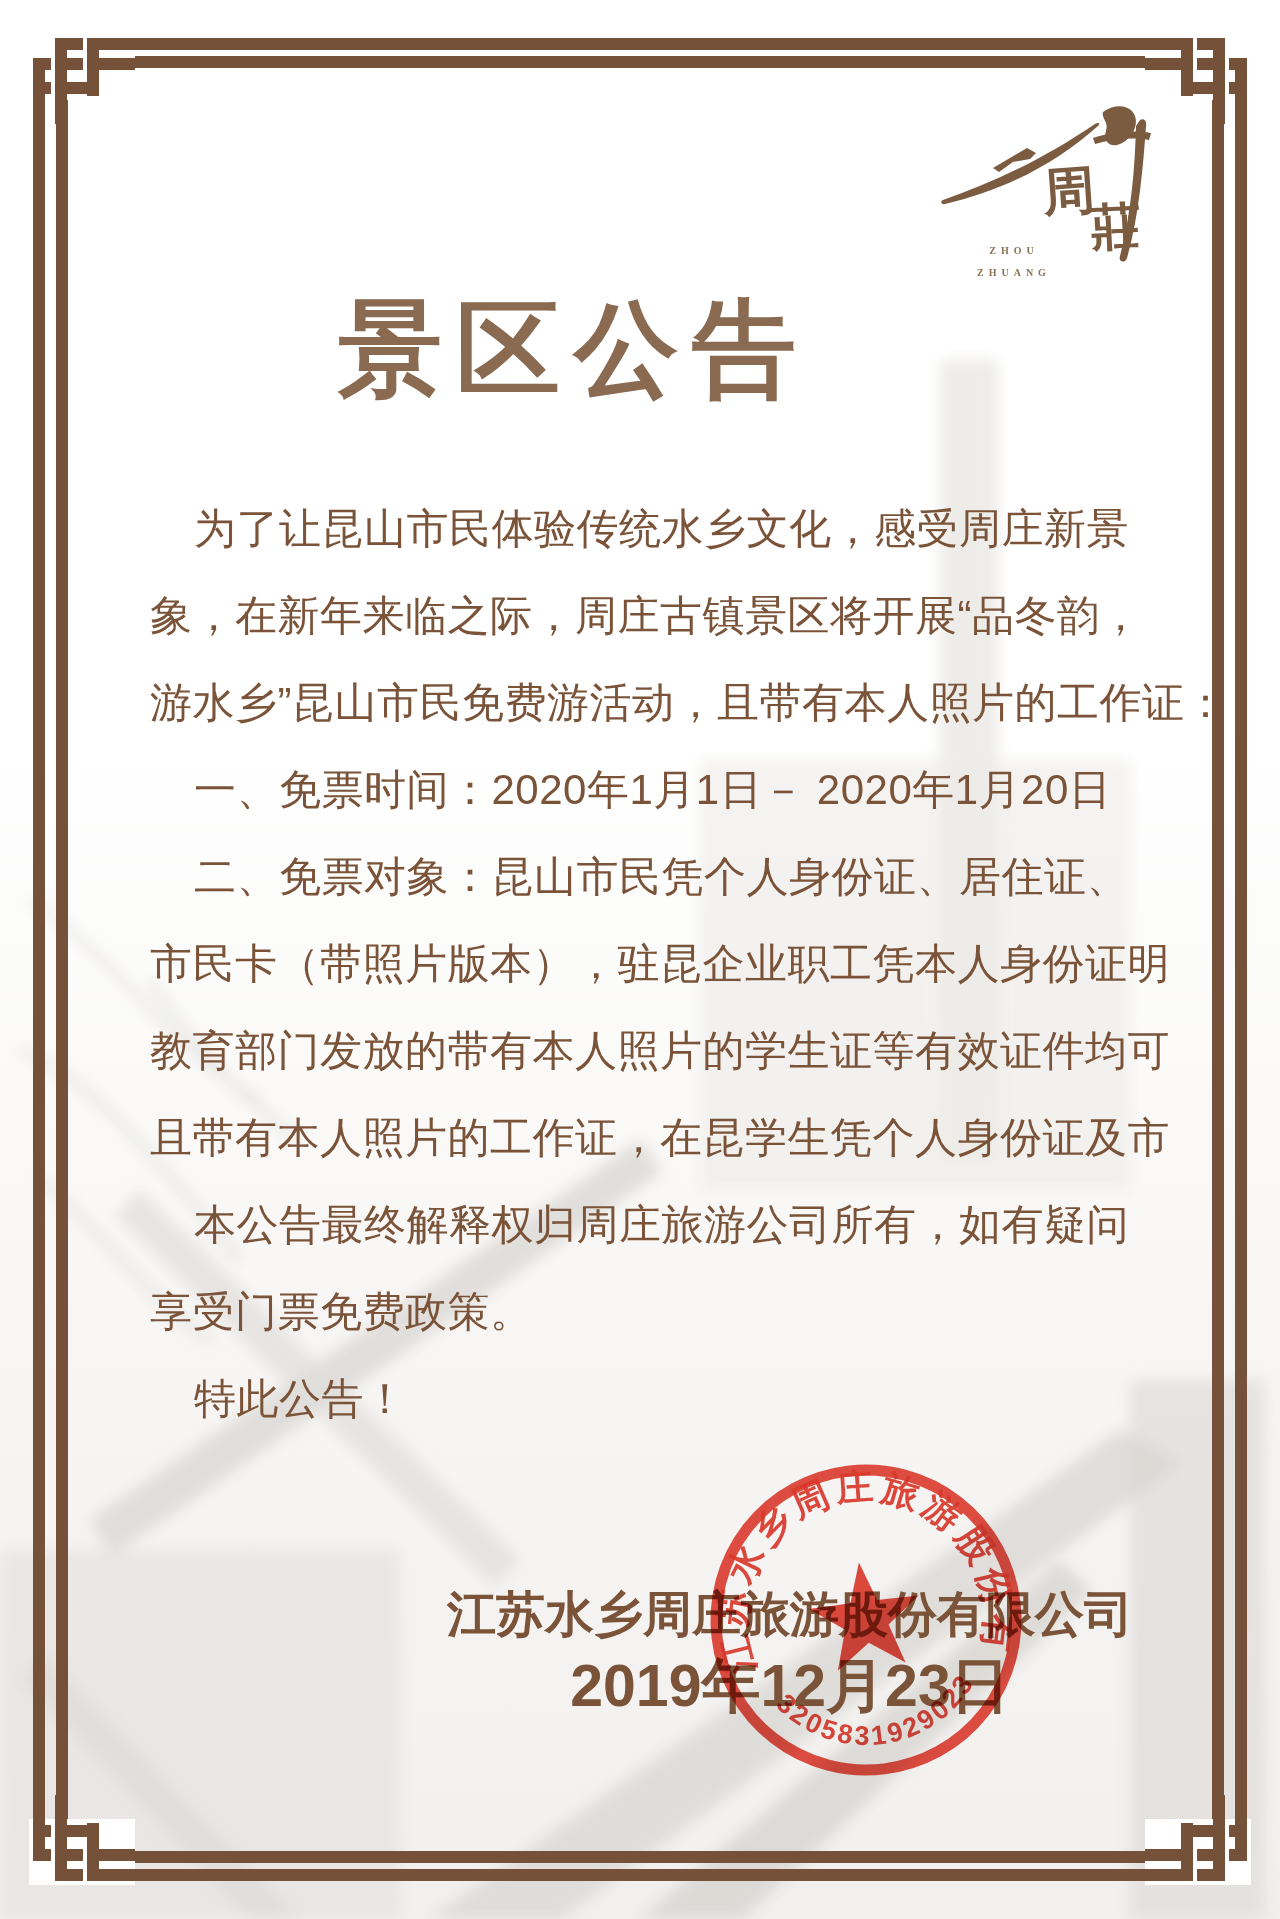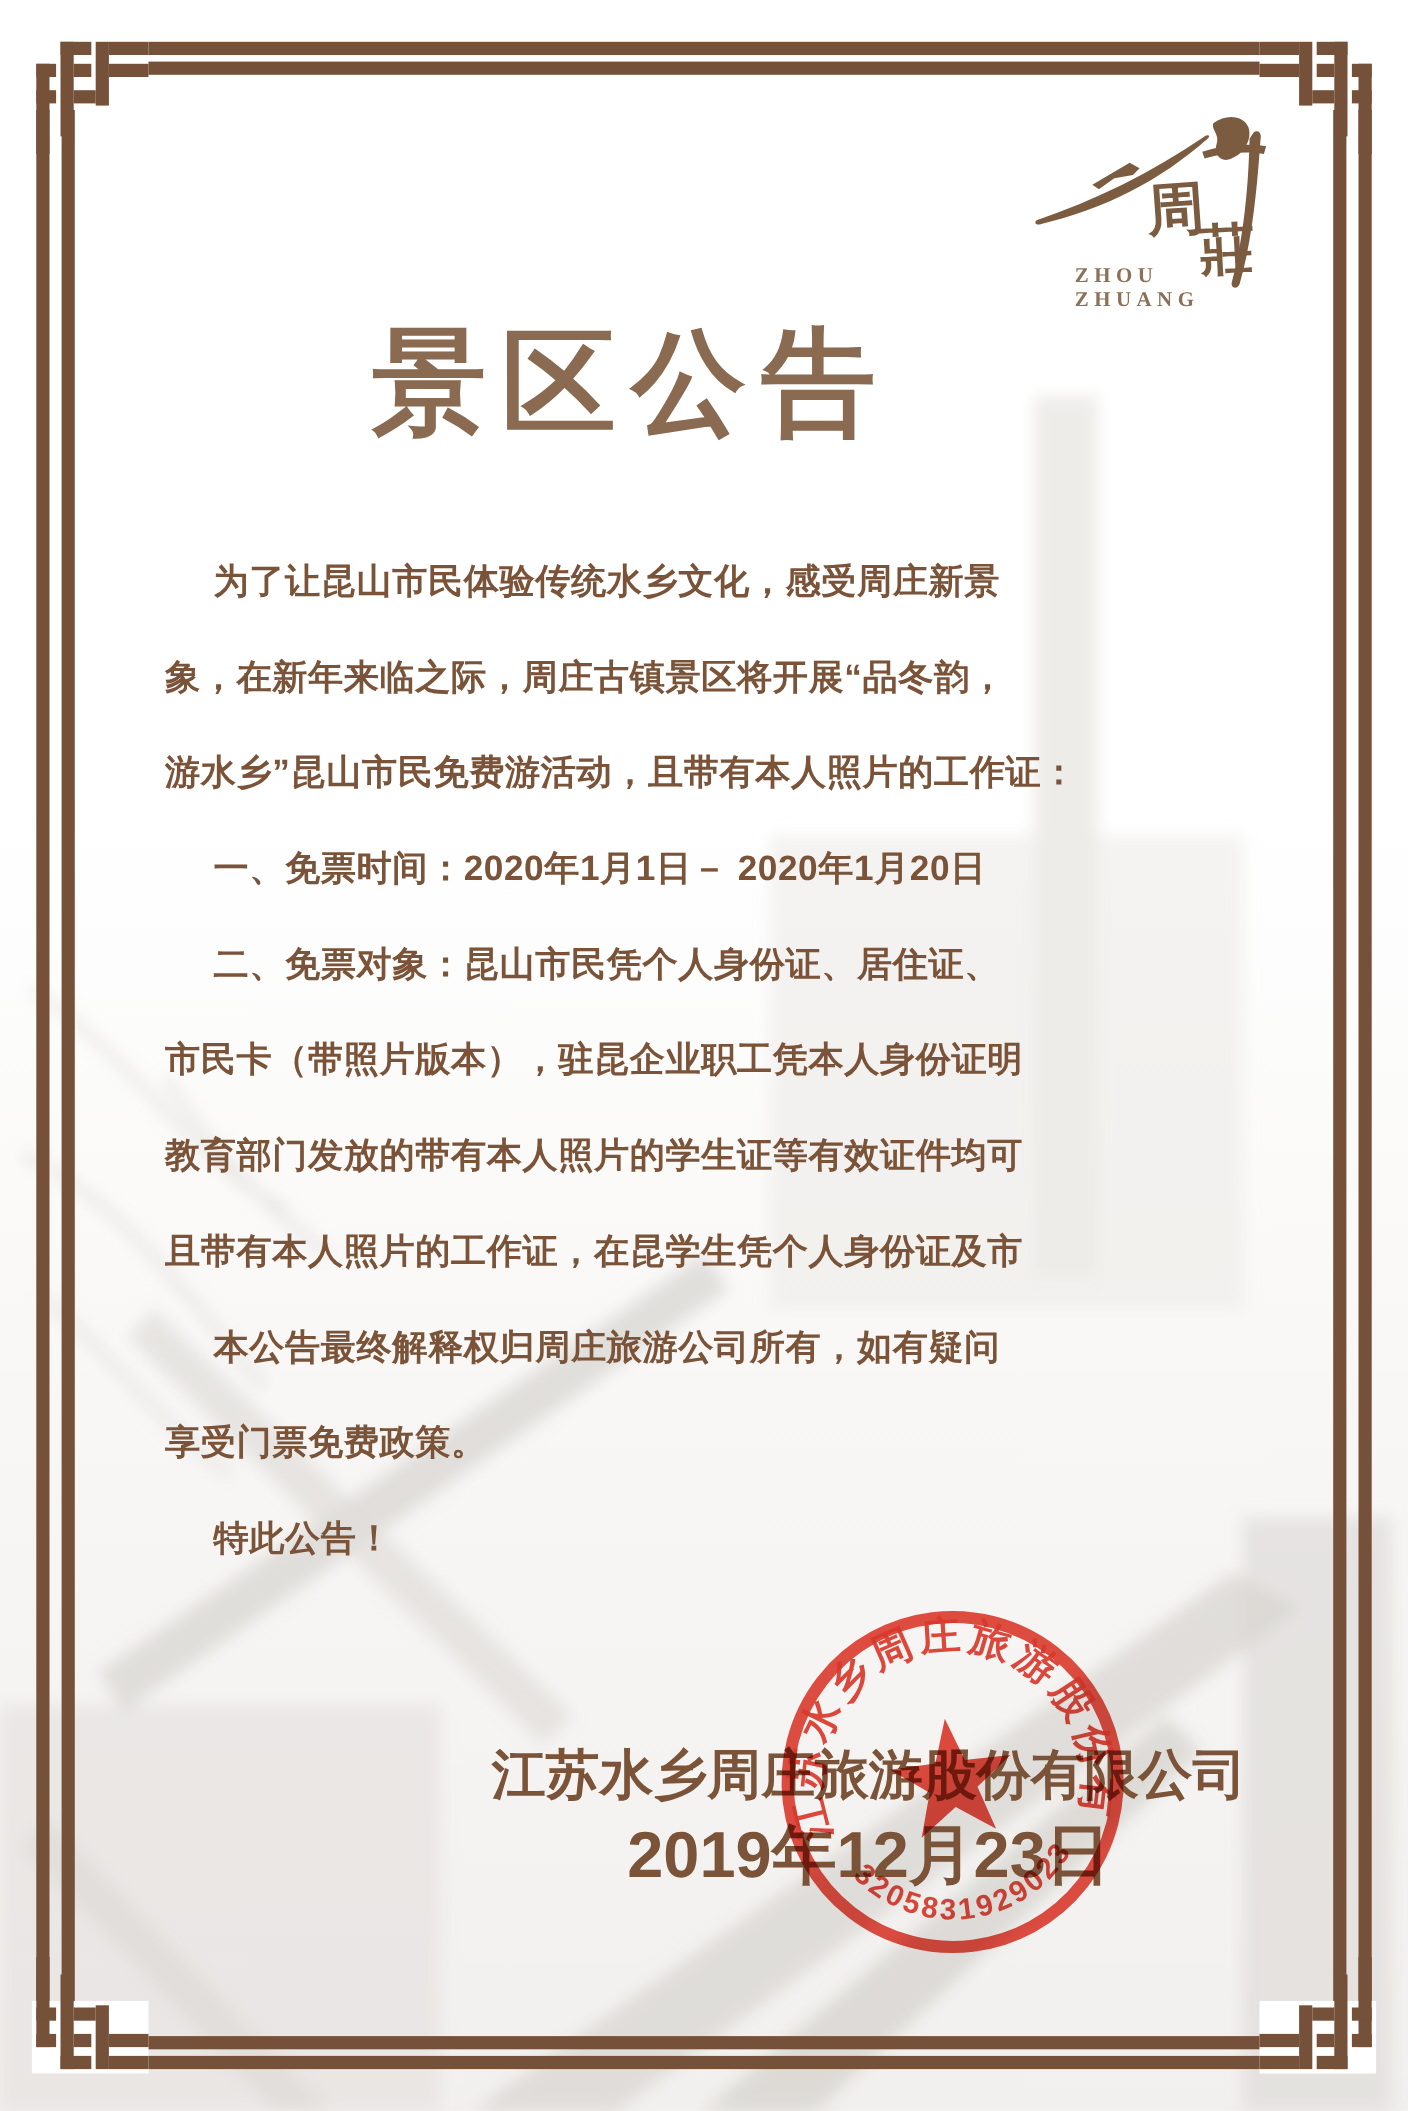--- a/index.html
+++ b/index.html
@@ -13,32 +13,32 @@
   .frame{position:absolute;left:0;top:0;width:1280px;height:1919px;}
   .logo{position:absolute;left:935px;top:98px;width:265px;height:215px;}
   .logo-art{position:absolute;left:0;top:0;}
   .logo-hanzi-1,.logo-hanzi-2{
     position:absolute;font-family:"Liberation Serif",serif;font-weight:700;
     color:#7b5c41;line-height:1;
   }
   .logo-hanzi-1{left:108px;top:68px;font-size:52px;transform:rotate(-4deg);}
   .logo-hanzi-2{left:156px;top:104px;font-size:50px;transform:rotate(-3deg);}
   .logo-latin{
-    position:absolute;left:42px;top:142px;text-align:left;
+    position:absolute;left:42px;top:142px;text-align:center;
     font-family:"Liberation Serif",serif;color:#8a7157;
-    font-size:19px;letter-spacing:5px;line-height:22px;font-weight:700;
+    font-size:10px;letter-spacing:5px;line-height:22px;font-weight:700;
   }
   .title{
     position:absolute;left:0;top:288px;width:1148px;margin:0;
     text-align:center;font-family:"Liberation Serif",serif;font-weight:700;
     font-size:104px;letter-spacing:14px;color:#8a6a50;line-height:1.2;
   }
   .body-text{position:absolute;left:150px;top:485px;width:985px;}
   .line{
-    font-size:32px;font-weight:700;color:#7a5338;line-height:87px;
+    font-size:42px;font-weight:400;color:#7a5338;line-height:87px;
     white-space:nowrap;letter-spacing:0.5px;
   }
   .line.indent{padding-left:44px;}
   .signature{position:absolute;left:300px;top:1578px;width:980px;text-align:center;}
   .sig-company{font-size:49px;font-weight:700;color:#7a5338;line-height:72px;white-space:nowrap;}
   .sig-date{font-size:59px;font-weight:700;color:#7a5338;line-height:72px;white-space:nowrap;}
   .seal{position:absolute;left:686px;top:1440px;width:360px;height:360px;
         mix-blend-mode:multiply;opacity:.93;}
   .seal-text{font-family:"Liberation Sans",sans-serif;font-weight:700;}
 </style>

